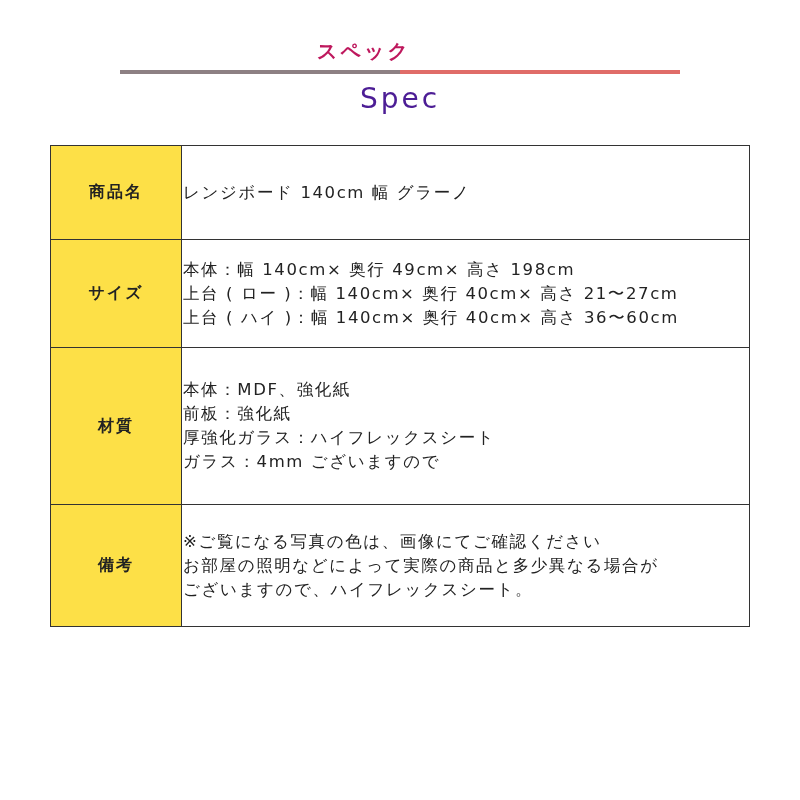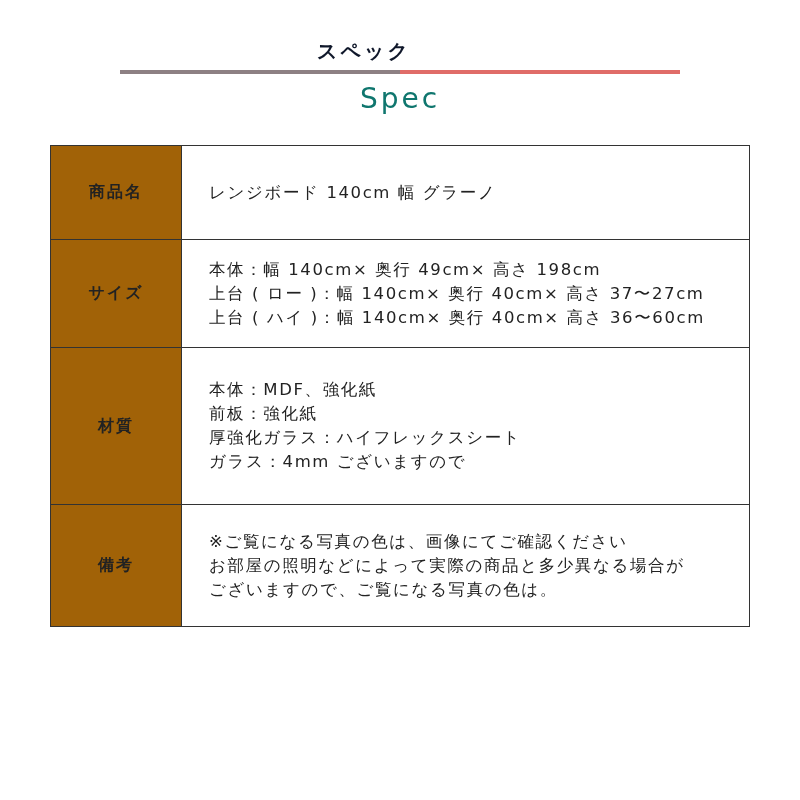--- a/index.html
+++ b/index.html
@@ -1,30 +1,30 @@
 <!DOCTYPE html>
 <html><head>
 <meta charset="utf-8">
 <style>
   html, body { margin:0; padding:0; background:#ffffff; }
   body { width:800px; height:800px; position:relative; overflow:hidden;
          font-family:"DejaVu Sans", sans-serif; color:#222; }
   .kicker { position:absolute; top:38px; left:0; width:728px; text-align:center;
-            font-size:20px; font-weight:bold; letter-spacing:3px; color:#0f172a; }
+            font-size:20px; font-weight:bold; letter-spacing:3px; color:#be185d; }
   .bar { position:absolute; top:70px; left:120px; width:560px; height:4px; display:flex; }
   .bar .l { width:280px; height:4px; }
   .bar .r { width:280px; height:4px; }
   .title { position:absolute; top:82px; left:0; width:800px; text-align:center;
-           font-size:28px; letter-spacing:3px; color:#0f766e; }
+           font-size:28px; letter-spacing:3px; color:#4c1d95; }
   table.spec { position:absolute; top:145px; left:50px; width:700px;
                border-collapse:collapse; }
   table.spec td { border:1.5px solid #333; vertical-align:middle; }
-  table.spec td.label { width:128px; background:#a16207; text-align:center;
+  table.spec td.label { width:128px; background:#fde047; text-align:center;
                         font-weight:bold; font-size:16px; letter-spacing:2px; }
-  table.spec td.value { padding-left:27px; font-size:16.5px; letter-spacing:1.6px;
+  table.spec td.value { padding-left:1px; font-size:16.5px; letter-spacing:1.6px;
                         line-height:24px; }
   .line { display:block; white-space:nowrap; }
 </style>
 </head>
 <body>
 
 <div class="kicker">スペック</div>
 <div class="bar">
   <div class="l" style="background: rgb(141, 128, 131);"></div>
   <div class="r" style="background: rgb(224, 108, 104);"></div>
@@ -36,35 +36,35 @@
       <tr style="height:94px">
     <td class="label">商品名</td>
     <td class="value">
       <span class="line">レンジボード 140cm 幅 グラーノ</span>
     </td>
   </tr>
   <tr style="height:108px">
     <td class="label">サイズ</td>
     <td class="value">
       <span class="line">本体：幅 140cm× 奥行 49cm× 高さ 198cm</span>
-      <span class="line">上台 ( ロー )：幅 140cm× 奥行 40cm× 高さ 37〜27cm</span>
+      <span class="line">上台 ( ロー )：幅 140cm× 奥行 40cm× 高さ 21〜27cm</span>
       <span class="line">上台 ( ハイ )：幅 140cm× 奥行 40cm× 高さ 36〜60cm</span>
     </td>
   </tr>
   <tr style="height:157px">
     <td class="label">材質</td>
     <td class="value">
       <span class="line">本体：MDF、強化紙</span>
       <span class="line">前板：強化紙</span>
       <span class="line">厚強化ガラス：ハイフレックスシート</span>
       <span class="line">ガラス：4mm ございますので</span>
     </td>
   </tr>
   <tr style="height:122px">
     <td class="label">備考</td>
     <td class="value">
       <span class="line">※ご覧になる写真の色は、画像にてご確認ください</span>
       <span class="line">お部屋の照明などによって実際の商品と多少異なる場合が</span>
-      <span class="line">ございますので、ご覧になる写真の色は。</span>
+      <span class="line">ございますので、ハイフレックスシート。</span>
     </td>
   </tr>
 </tbody>
   </table>
 
 </body></html>

